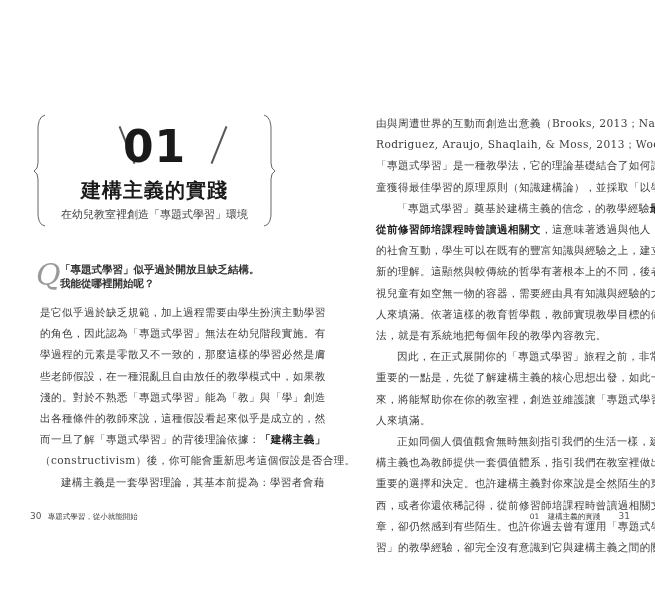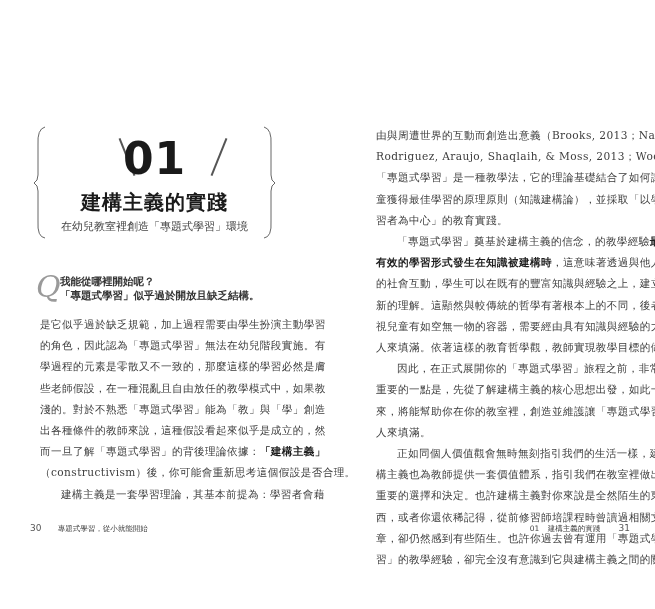--- a/index.html
+++ b/index.html
@@ -1,19 +1,19 @@
 <!DOCTYPE html>
 <html><head>
 <meta charset="utf-8">
 <style>
   * { margin: 0; padding: 0; box-sizing: border-box; }
   html, body { width: 655px; height: 609px; background: #ffffff; overflow: hidden; }
   body { position: relative; font-family: "DejaVu Serif", "Liberation Serif", serif; color: #3a3a3a; }
 
-  .spread { position: absolute; left: 0; top: 12px; width: 655px; height: 550px; background: #fff; }
+  .spread { position: absolute; left: 0; top: 0; width: 655px; height: 550px; background: #fff; }
   .page { position: absolute; top: 0; height: 609px; }
   .page-left { left: 0; width: 327px; }
   .page-right { left: 328px; width: 327px; }
 
   
   .chapter-box { position: absolute; left: 33px; top: 113px; width: 243px; height: 115px; }
   .brace { position: absolute; top: 0; width: 14px; height: 115px; }
   .brace.left { left: 0; }
   .brace.right { right: 0; }
   .chapter-num {
@@ -53,21 +53,21 @@
   .right-body { left: 376px; top: 113px; width: 252px; }
   .line { display: block; white-space: nowrap; text-align: justify; }
   .indent { padding-left: 21px; }
   .b { font-weight: bold; color: #1f1f1f; font-family: "DejaVu Sans", "Liberation Sans", sans-serif; }
 
   
   .footer { position: absolute; top: 511px; font-family: "DejaVu Sans", "Liberation Sans", sans-serif; font-size: 7.5px; color: #444; }
   .footer-left { left: 30px; }
   .footer-right { right: 25px; }
   .pg-num { font-size: 9px; color: #555; }
-  .footer-left .pg-num { margin-right: 14px; text-align: right; }
+  .footer-left .pg-num { margin-right: 4px; text-align: right; }
   .footer-right .pg-num { margin-left: 16px; }
   .footer-right .ch { margin-right: 6px; }
 </style>
 </head>
 <body>
 
 <div class="spread">
 
   <div class="page page-left">
 
@@ -81,22 +81,22 @@
       <span class="slash l"></span>
       <span class="slash r"></span>
       <div class="chapter-num">01</div>
       <div class="chapter-title">建構主義的實踐</div>
       <div class="chapter-subtitle">在幼兒教室裡創造「專題式學習」環境</div>
     </div>
 
     <div class="q-block">
       <span class="q-icon">Q</span>
       <div class="q-text">
+        <span class="line">「專題式學習」似乎過於開放且缺乏結構。</span>
         <span class="line">我能從哪裡開始呢？</span>
-        <span class="line">「專題式學習」似乎過於開放且缺乏結構。</span>
       </div>
     </div>
 
     <div class="body-text left-body">
       <span class="line">是它似乎過於缺乏規範，加上過程需要由學生扮演主動學習</span>
       <span class="line">的角色，因此認為「專題式學習」無法在幼兒階段實施。有</span>
       <span class="line">學過程的元素是零散又不一致的，那麼這樣的學習必然是膚</span>
       <span class="line">些老師假設，在一種混亂且自由放任的教學模式中，如果教</span>
       <span class="line">淺的。對於不熟悉「專題式學習」能為「教」與「學」創造</span>
       <span class="line">出各種條件的教師來說，這種假設看起來似乎是成立的，然</span>
@@ -111,27 +111,27 @@
     </div>
   </div>
 
   <div class="page page-right"></div>
 
   <div class="body-text right-body">
     <span class="line">由與周遭世界的互動而創造出意義（Brooks, 2013；Narayan,</span>
     <span class="line">Rodriguez, Araujo, Shaqlaih, &amp; Moss, 2013；Woolfolk, 2013）。</span>
     <span class="line">「專題式學習」是一種教學法，它的理論基礎結合了如何讓兒</span>
     <span class="line">童獲得最佳學習的原理原則（知識建構論），並採取「以學</span>
-    <span class="line">習者為中心」的教育實踐。</span>
     <span class="line indent"><span>「專題式學習」奠基於建構主義的信念，的教學經驗</span><span class="b">最</span></span>
-    <span class="line"><span class="b">有效的學習形式發生在知識被建構時</span><span>，這意味著透過與他人</span></span>
+    <span class="line"><span class="b">從前修習師培課程時曾讀過相關文</span><span>，這意味著透過與他人</span></span>
     <span class="line">的社會互動，學生可以在既有的豐富知識與經驗之上，建立</span>
     <span class="line">新的理解。這顯然與較傳統的哲學有著根本上的不同，後者</span>
     <span class="line">視兒童有如空無一物的容器，需要經由具有知識與經驗的大</span>
     <span class="line">人來填滿。依著這樣的教育哲學觀，教師實現教學目標的做</span>
+    <span class="line">法，就是有系統地把每個年段的教學內容教完。</span>
     <span class="line indent">因此，在正式展開你的「專題式學習」旅程之前，非常</span>
     <span class="line">重要的一點是，先從了解建構主義的核心思想出發，如此一</span>
     <span class="line">來，將能幫助你在你的教室裡，創造並維護讓「專題式學習」</span>
     <span class="line">人來填滿。</span>
     <span class="line indent">正如同個人價值觀會無時無刻指引我們的生活一樣，建</span>
     <span class="line">構主義也為教師提供一套價值體系，指引我們在教室裡做出</span>
     <span class="line">重要的選擇和決定。也許建構主義對你來說是全然陌生的東</span>
     <span class="line">西，或者你還依稀記得，從前修習師培課程時曾讀過相關文</span>
     <span class="line">章，卻仍然感到有些陌生。也許你過去曾有運用「專題式學</span>
     <span class="line">習」的教學經驗，卻完全沒有意識到它與建構主義之間的關</span>

